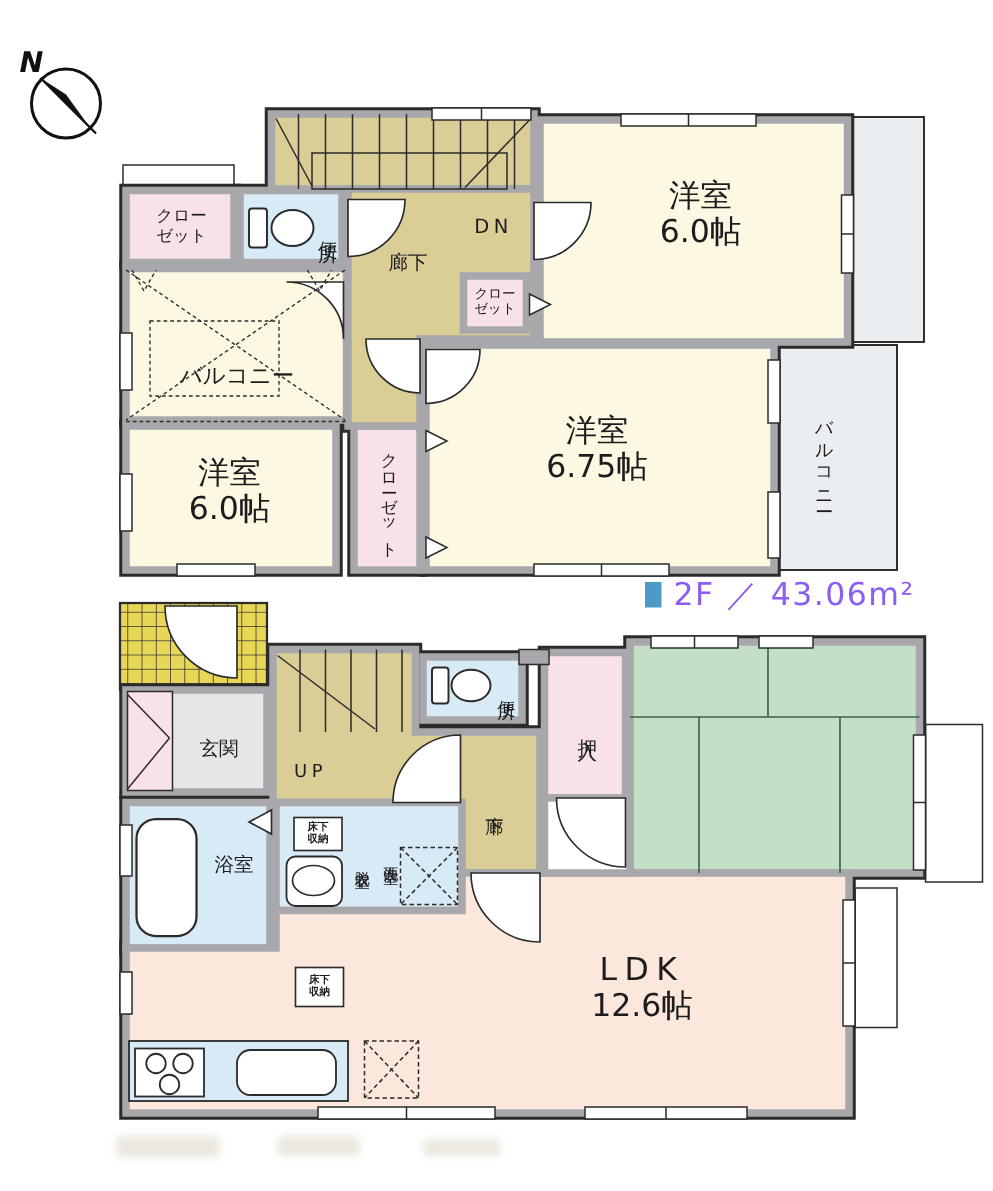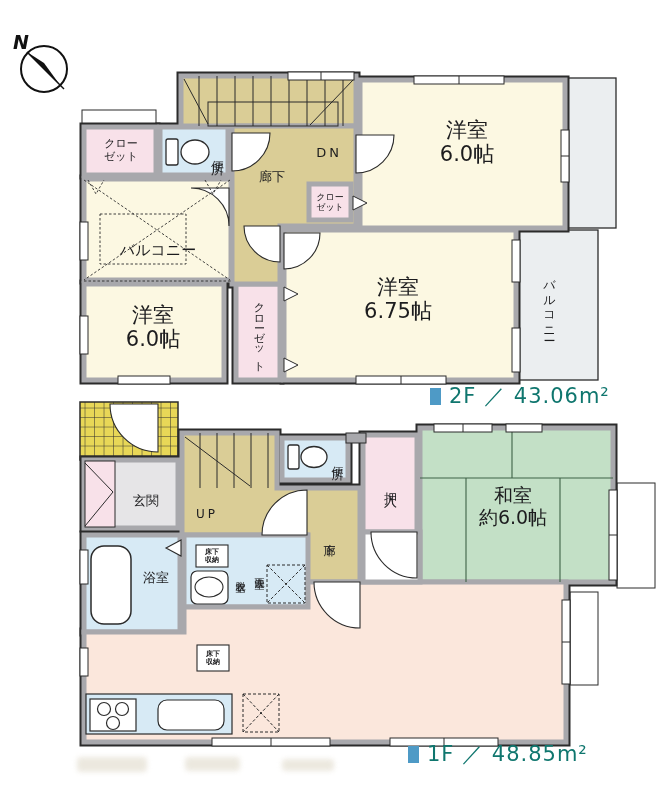--- a/index.html
+++ b/index.html
@@ -9,21 +9,21 @@
   
   .wall-black use{fill:none;stroke:#2b2b2b;stroke-width:9;}
   .wall-gray  use{stroke:#a8a8ac;stroke-width:5;}
   
   .lbl{position:absolute;transform:translate(-50%,-50%);text-align:center;line-height:1.14;
        color:#1c1c1e;white-space:nowrap;}
   .vlbl{position:absolute;transform:translate(-50%,-50%);writing-mode:vertical-rl;
         text-orientation:upright;letter-spacing:2px;color:#1c1c1e;white-space:nowrap;}
   .two-line span{display:block;}
   .area-label{position:absolute;display:flex;align-items:center;gap:8px;
-              font-size:21px;color:#0f766e;letter-spacing:1px;font-weight:500;}
+              font-size:21px;color:#8b5cf6;letter-spacing:1px;font-weight:500;}
   .sq{width:11px;height:17px;background:#4e9ac6;flex:0 0 auto;}
   .north{position:absolute;left:13px;top:31px;font-size:19px;font-weight:bold;
          font-style:italic;color:#111;}
   .smudge{position:absolute;background:#e9e5da;filter:blur(2.5px);opacity:.85;border-radius:4px;}
   .fs21{font-size:21px;font-weight:400;}
   .fs19{font-size:19px;font-weight:500;}
   .fs15{font-size:15px;font-weight:500;}
   .fs13{font-size:13px;font-weight:500;}
   .fs12{font-size:12px;font-weight:500;}
   .fs11{font-size:11px;font-weight:500;}
@@ -272,38 +272,34 @@
 <div class="vlbl fs12" style="left:549px;top:304px;">バルコニー</div>
 <div class="area-label" style="left:430px;top:382px;">
   <span class="sq"></span>
   <span>2F ／ 43.06m²</span>
 </div>
 
 <div class="lbl fs13" style="left:146px;top:501px;text-align:center;">玄関</div>
 <div class="lbl fs12 ls3" style="left:207px;top:515px;">UP</div>
 <div class="vlbl fs12" style="left:337px;top:459px;">便所</div>
 <div class="vlbl fs13" style="left:390px;top:484px;">押入</div>
-<div class="lbl fs19 two-line" style="left:513px;top:507px;">
-  <span>和室</span>
-  <span>約6.0帖</span>
-</div>
 <div class="vlbl fs12" style="left:329px;top:536px;">廊下</div>
 <div class="lbl fs13" style="left:156px;top:578px;">浴室</div>
 <div class="vlbl fs10" style="left:240px;top:574px;letter-spacing:1px;">脱衣室</div>
 <div class="vlbl fs10" style="left:259px;top:571px;letter-spacing:1px;">洗面室</div>
 <div class="lbl fs7 two-line" style="left:212px;top:556px;">
   <span>床下</span>
   <span>収納</span>
 </div>
 <div class="lbl fs7 two-line" style="left:213px;top:658px;">
   <span>床下</span>
   <span>収納</span>
 </div>
-<div class="area-label" style="left:408px;top:740px;">
-  <span class="sq"></span>
-  <span>1F ／ 48.85m²</span>
+<div class="lbl fs21 two-line" style="left:428px;top:659px;">
+  <span style="letter-spacing:5px;">LDK</span>
+  <span>12.6帖</span>
 </div>
 
 <div class="smudge" style="left:77px;top:757px;width:70px;height:15px;"></div>
 <div class="smudge" style="left:185px;top:757px;width:55px;height:14px;"></div>
 <div class="smudge" style="left:282px;top:759px;width:52px;height:12px;"></div>
 
 </div>
 
 </body></html>

